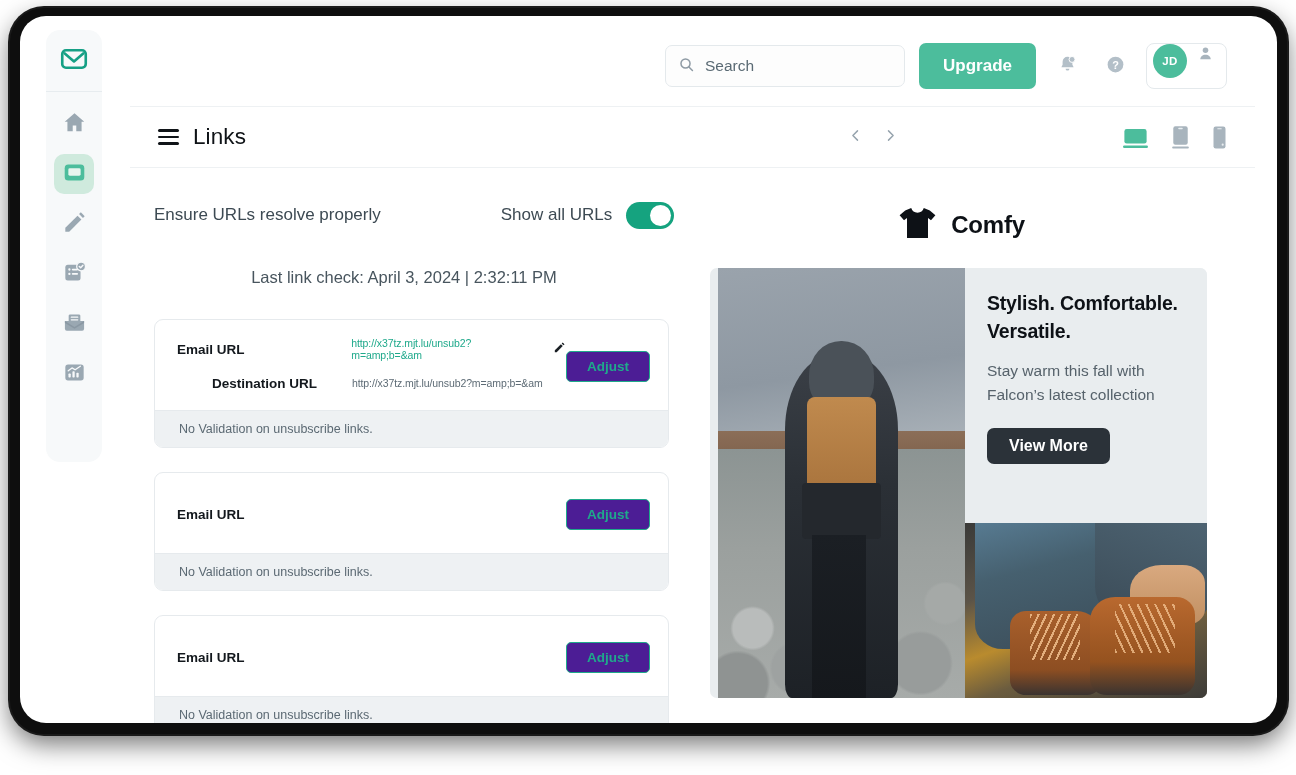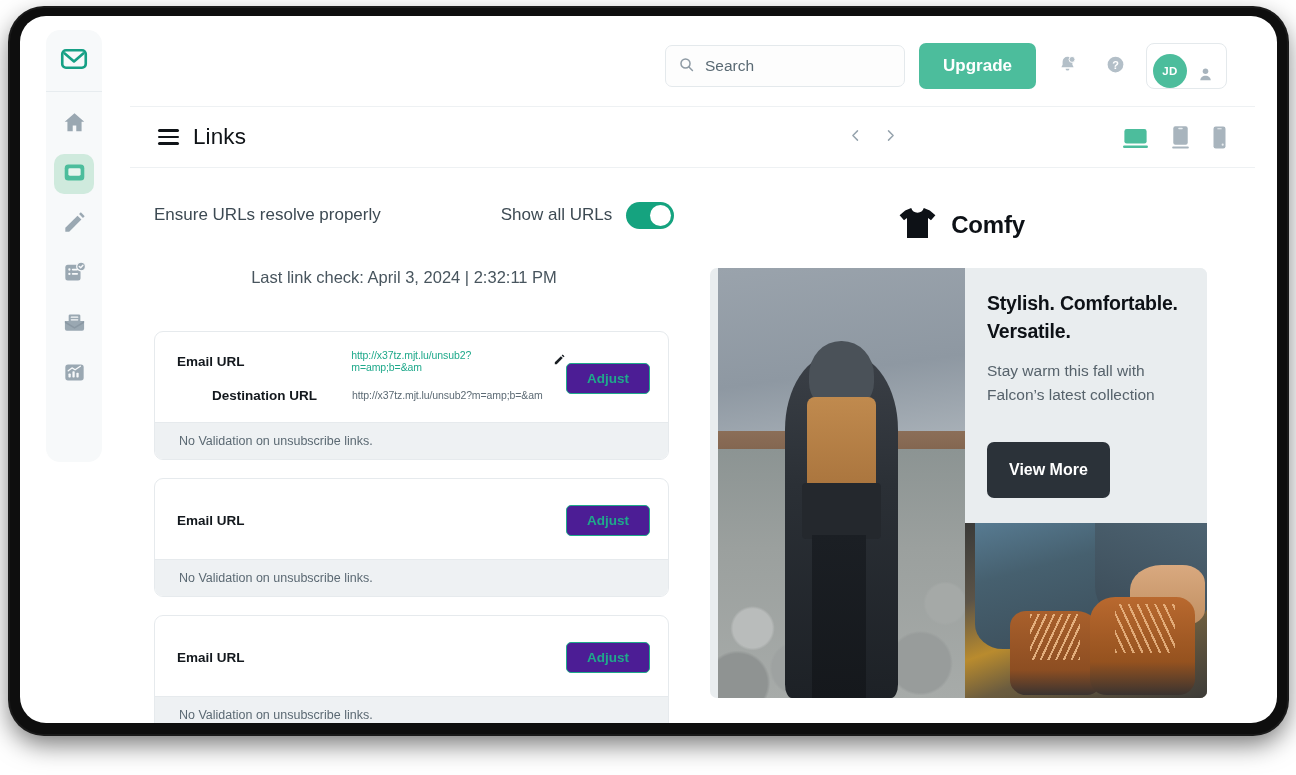--- a/index.html
+++ b/index.html
@@ -94,21 +94,21 @@
   .top-icon-btn {
     width: 34px; height: 34px;
     display: flex; align-items: center; justify-content: center;
     cursor: pointer; background: none; border: none;
   }
 
   #account-chip {
     height: 46px;
     border: 1px solid #e4e9ec;
     border-radius: 8px;
-    display: flex; align-items: flex-end;
+    display: flex; align-items: flex-start;
     gap: 10px; padding: 0 12px 0 6px;
     cursor: pointer;
   }
   #avatar {
     width: 34px; height: 34px; border-radius: 50%;
     background: #4cbd9c; color: #fff;
     display: flex; align-items: center; justify-content: center;
     font-size: 11.5px; font-weight: bold;
     letter-spacing: .3px;
   }
@@ -158,21 +158,21 @@
   }
 
   #last-check {
     margin-top: 36px;
     text-align: center;
     font-size: 16.5px;
     color: #48555e;
     padding-right: 36px;
   }
 
-  #url-cards { margin-top: 44px; display: flex; flex-direction: column; gap: 18px; width: 515px; }
+  #url-cards { margin-top: 32px; display: flex; flex-direction: column; gap: 24px; width: 515px; }
   .url-card {
     border: 1px solid #e6eaed;
     border-radius: 9px;
     background: #ffffff;
     overflow: hidden;
   }
   .url-card-body {
     padding: 16px 18px 14px 22px;
     display: flex; align-items: center;
     position: relative;
@@ -230,24 +230,24 @@
   }
   #hero-photo { grid-row: 1 / span 2; grid-column: 1; position: relative; overflow: hidden; background:#8d96a0; }
   #copy-block {
     grid-row: 1; grid-column: 2;
     background: #e9edef;
     padding: 22px 22px 0 22px;
   }
   #headline { font-size: 19.5px; font-weight: bold; color: #0d1116; line-height: 1.42; letter-spacing: -.2px; }
   #subcopy { font-size: 15.5px; color: #56626b; line-height: 1.52; margin-top: 14px; }
   #view-more-btn {
-    margin-top: 36px;
+    margin-top: 22px;
     background: #2b3239; color: #ffffff;
     border: none; border-radius: 7px;
-    height: 56px; padding: 0 22px;
+    height: 36px; padding: 0 22px;
     font-size: 16px; font-weight: bold;
     cursor: pointer;
     font-family: "Liberation Sans", sans-serif;
   }
   #boots-photo { grid-row: 2; grid-column: 2; position: relative; overflow: hidden; background:#6b5a46; }
 
   
   .ph { position:absolute; inset:0; }
   .hero-sky { background: linear-gradient(172deg,#9aa3ac 0%,#8e98a2 26%,#a9b1b8 44%,#7f8a93 60%,#6d7780 72%,#5c666e 100%); }
   .hero-rocks {

